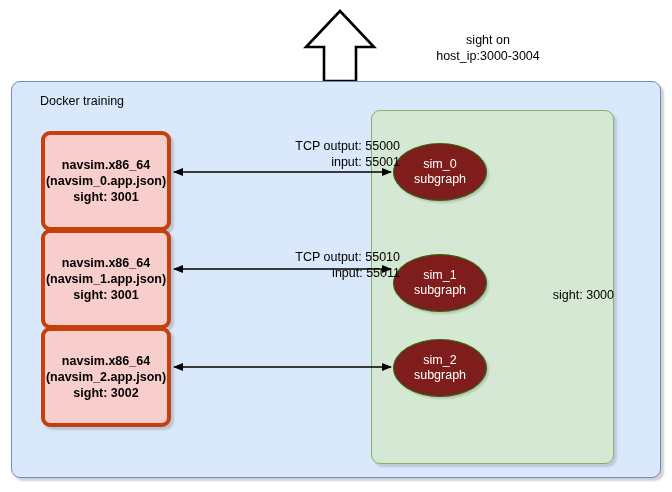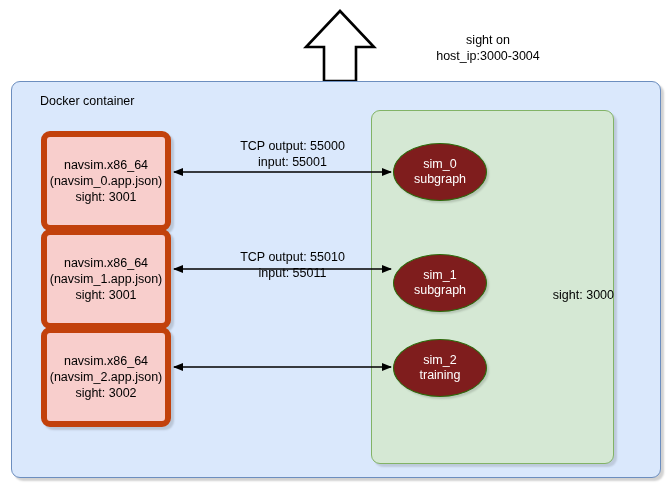--- a/index.html
+++ b/index.html
@@ -95,31 +95,32 @@
     line-height: 15px;
   }
 
   
   .navsim-box {
     position: absolute;
     left: 41px;
     width: 130px;
     height: 100px;
     background: #f8cecc;
-    border: 6px solid #c2410c;
+    border: 4px solid #c2410c;
     border-radius: 9px;
     box-sizing: border-box;
     box-shadow: 3px 3px 2px rgba(0,0,0,0.15);
     display: flex;
     align-items: center;
     justify-content: center;
     text-align: center;
     font-size: 12.5px;
     line-height: 16px;
     white-space: pre-line;
+    font-weight: bold;
   }
   .navsim-0 { top: 131px; }
   .navsim-1 { top: 229px; }
   .navsim-2 { top: 327px; }
 
   
   .sim-ellipse {
     position: absolute;
     left: 393px;
     width: 94px;
@@ -147,21 +148,21 @@
     position: absolute;
     left: 0; top: 0;
     width: 672px;
     height: 492px;
     pointer-events: none;
   }
   .conn-label {
     position: absolute;
     left: 185px;
     width: 215px;
-    text-align: center;
+    text-align: right;
     font-size: 12.5px;
     line-height: 16px;
     white-space: pre-line;
   }
   .conn-label-0 { top: 138px; }
   .conn-label-1 { top: 249px; }
   .conn-label-2 { top: 333px; }
 </style>
 </head>
 <body>
@@ -169,41 +170,41 @@
 <div id="canvas">
 
   <svg class="up-arrow" viewBox="0 0 74 76">
     <polygon points="37,3 71,39 53,39 53,73 21,73 21,39 3,39" fill="#ffffff" stroke="#000000" stroke-width="2.6" stroke-linejoin="miter"></polygon>
   </svg>
 
   <div class="sight-note">sight on
 host_ip:3000-3004</div>
 
   <div class="docker-box"></div>
-  <div class="docker-label">Docker container</div>
+  <div class="docker-label">Docker training</div>
 
   <div class="training-box"></div>
   <div class="training-sight">sight: 3000</div>
 
   <div class="navsim-box navsim-0">navsim.x86_64
 (navsim_0.app.json)
 sight: 3001</div>
   <div class="navsim-box navsim-1">navsim.x86_64
 (navsim_1.app.json)
 sight: 3001</div>
   <div class="navsim-box navsim-2">navsim.x86_64
 (navsim_2.app.json)
 sight: 3002</div>
 
   <div class="sim-ellipse sim-0">sim_0
 subgraph</div>
   <div class="sim-ellipse sim-1">sim_1
 subgraph</div>
   <div class="sim-ellipse sim-2">sim_2
-training</div>
+subgraph</div>
 
   <svg class="conn-svg" viewBox="0 0 672 492">
     <defs>
       <marker id="arrR" markerWidth="10" markerHeight="8" refX="9" refY="4" orient="auto" markerUnits="userSpaceOnUse">
         <path d="M0,0 L10,4 L0,8 z" fill="#000000"></path>
       </marker>
       <marker id="arrL" markerWidth="10" markerHeight="8" refX="1" refY="4" orient="auto" markerUnits="userSpaceOnUse">
         <path d="M10,0 L0,4 L10,8 z" fill="#000000"></path>
       </marker>
     </defs>

